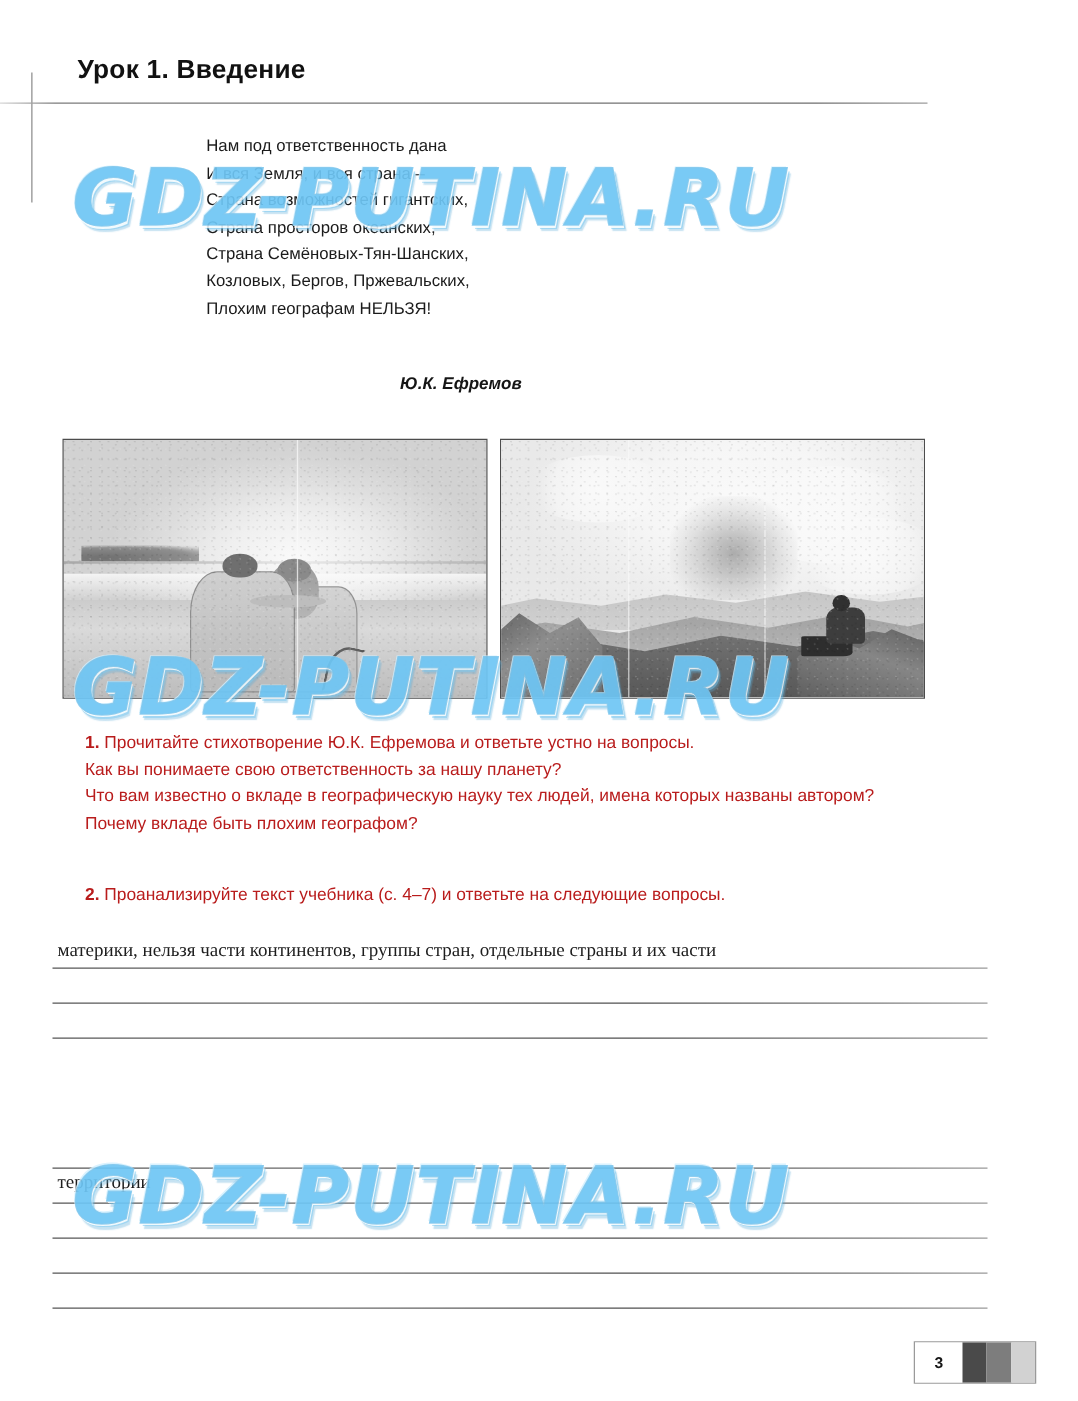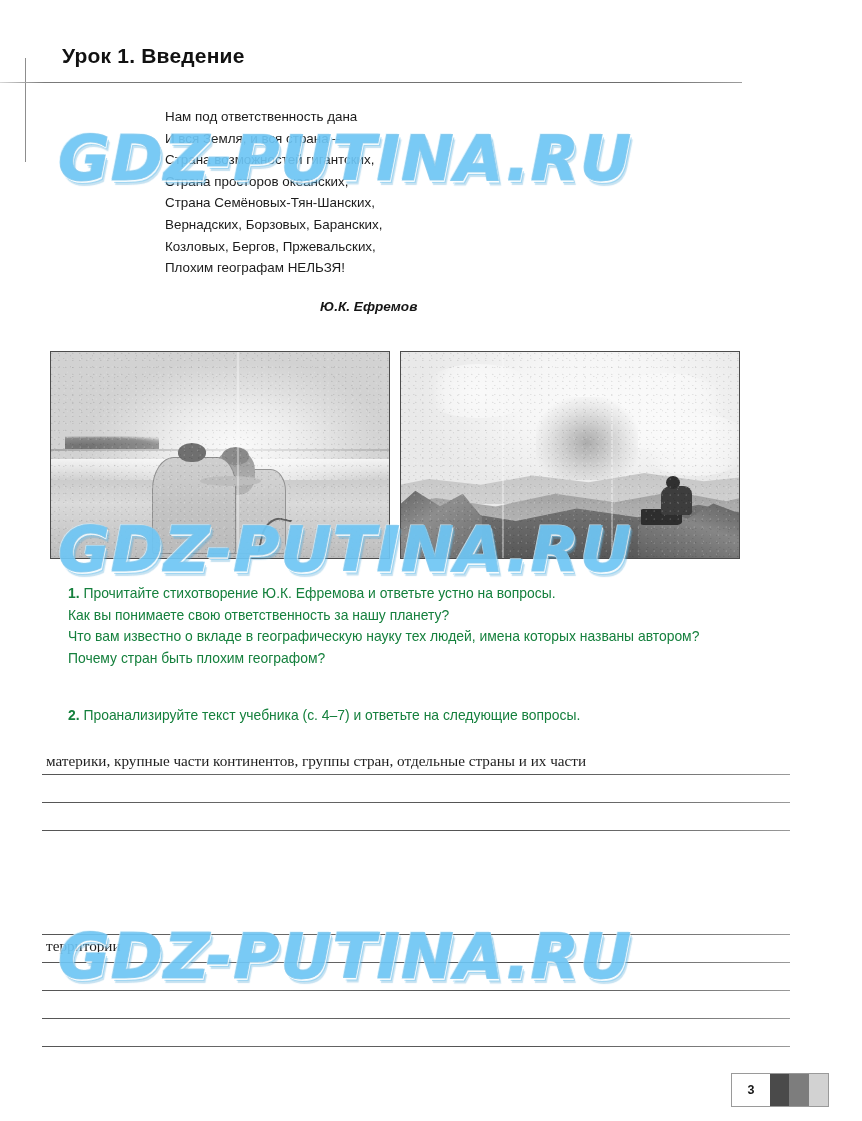--- a/index.html
+++ b/index.html
@@ -206,21 +206,21 @@
   .vfold {
     position: absolute; top: 0; bottom: 0; width: 2px;
     background: linear-gradient(to right, rgba(255,255,255,0.0), rgba(255,255,255,0.75), rgba(255,255,255,0.0));
   }
 
   
   .qblock {
     position: absolute;
     font-size: 13.9px;
     line-height: 21.5px;
-    color: #15803d;
+    color: #b91c1c;
     text-align: justify;
   }
   .qnum { font-weight: bold; }
   .indent { text-indent: 26px; }
 
   
   .answer {
     position: absolute;
     font-family: "Liberation Serif", serif;
     font-size: 15.2px;
@@ -294,21 +294,20 @@
   <div class="title-hrule"></div>
 
   <div class="page-title">Урок 1. Введение</div>
 
   <div class="poem">
     <div>Нам под ответственность дана</div>
     <div>И вся Земля, и вся страна –</div>
     <div>Страна возможностей гигантских,</div>
     <div>Страна просторов океанских,</div>
     <div>Страна Семёновых-Тян-Шанских,</div>
-    <div>Вернадских, Борзовых, Баранских,</div>
     <div>Козловых, Бергов, Пржевальских,</div>
     <div>Плохим географам НЕЛЬЗЯ!</div>
   </div>
   <div class="poem-author">Ю.К. Ефремов</div>
 
   <div id="photo-left" class="photo">
     <div class="ph-layer beach-sky"></div>
     <div class="beach-horizon"></div>
     <div class="beach-rocks"></div>
     <div class="beach-surf"></div>
@@ -343,31 +342,31 @@
     <div class="grain"></div>
   </div>
 
   <div class="qblock" style="left:42px; top:583px; width:748px;">
     <div class="indent">
       <span class="qnum">1.</span>
       <span>Прочитайте стихотворение Ю.К. Ефремова и ответьте устно на вопросы.</span>
     </div>
     <div class="indent">Как вы понимаете свою ответственность за нашу планету?</div>
     <div class="indent">Что вам известно о вкладе в географическую науку тех людей, имена которых названы автором?</div>
-    <div class="indent">Почему стран быть плохим географом?</div>
+    <div class="indent">Почему вкладе быть плохим географом?</div>
   </div>
 
   <div class="qblock" style="left:42px; top:705px; width:748px;">
     <div class="indent">
       <span class="qnum">2.</span>
       <span>Проанализируйте текст учебника (с. 4–7) и ответьте на следующие вопросы.</span>
     </div>
   </div>
 
-  <div class="answer" style="left:46px; top:751px;">материки, крупные части континентов, группы стран, отдельные страны и их части</div>
+  <div class="answer" style="left:46px; top:751px;">материки, нельзя части континентов, группы стран, отдельные страны и их части</div>
   <div class="rule" style="top:774px;"></div>
   <div class="rule" style="top:802px;"></div>
   <div class="rule" style="top:830px;"></div>
 
 
   <div class="rule" style="top:934px;"></div>
   <div class="answer" style="left:46px; top:936px;">территории</div>
   <div class="rule" style="top:962px;"></div>
   <div class="rule" style="top:990px;"></div>
   <div class="rule" style="top:1018px;"></div>

